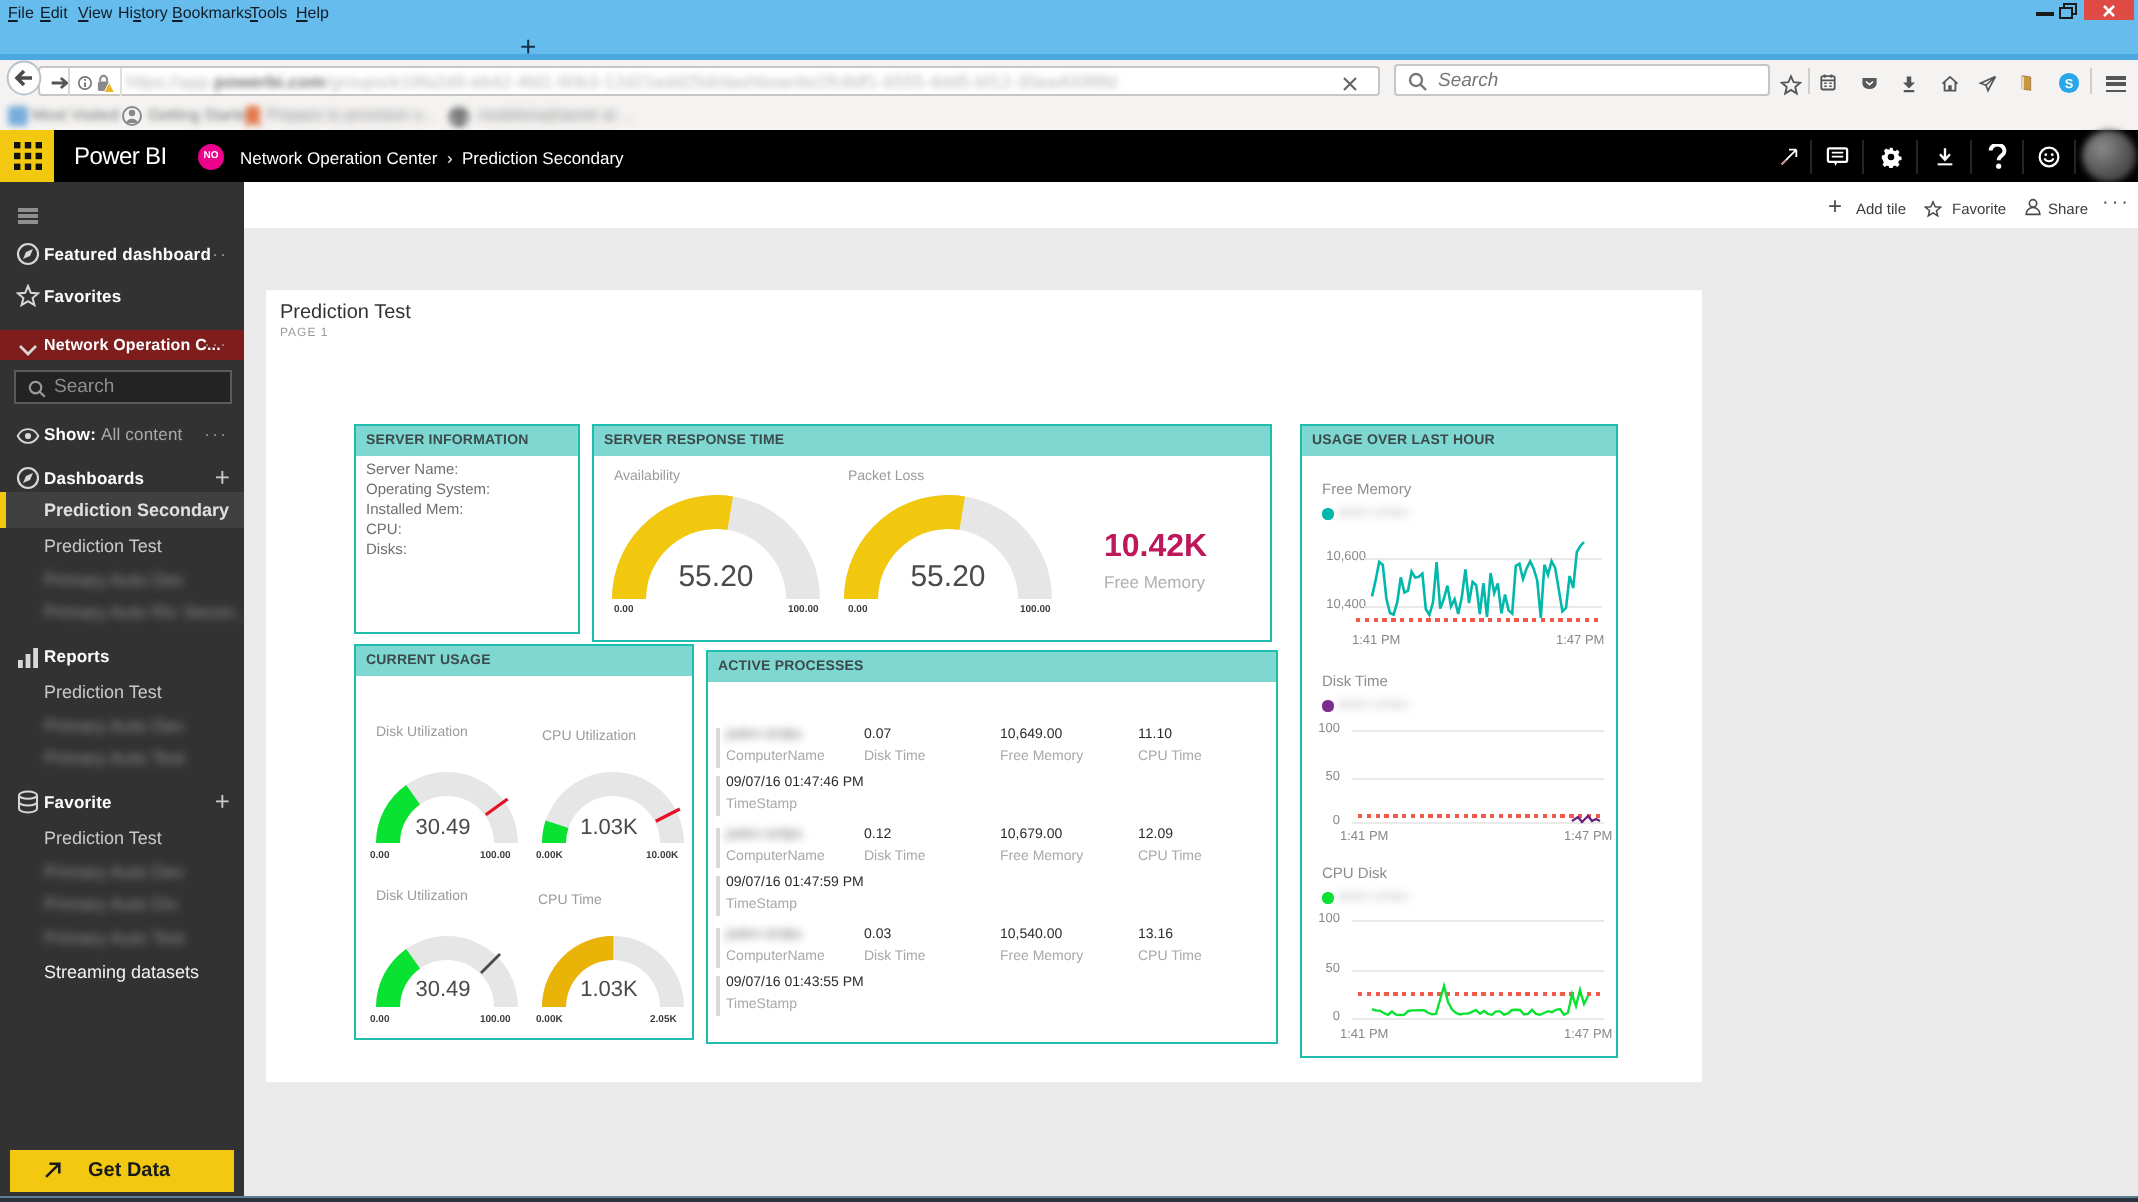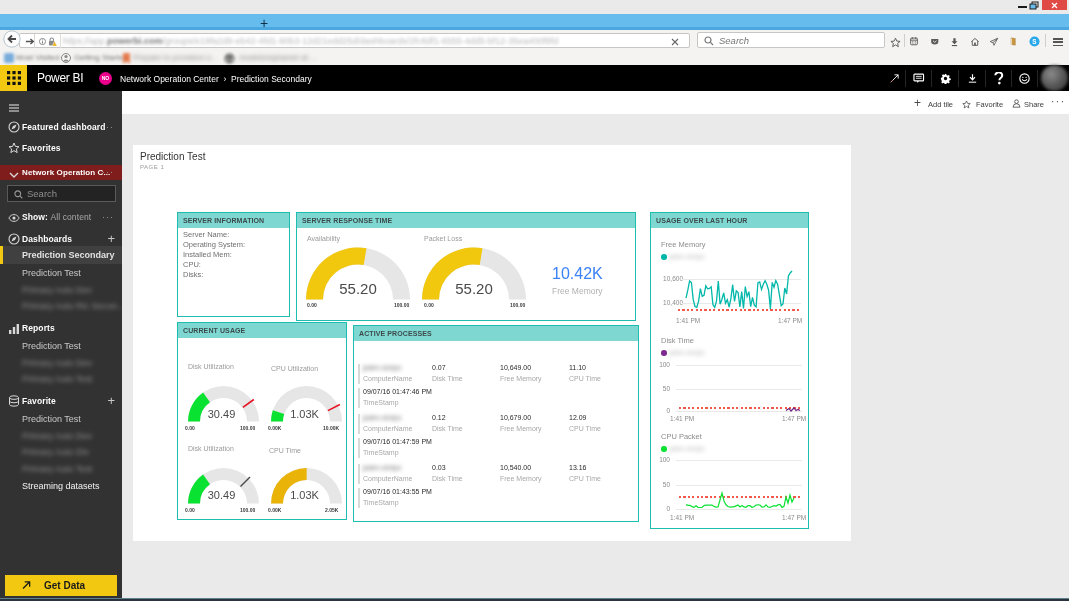--- a/index.html
+++ b/index.html
@@ -59,20 +59,29 @@
 .tval { position:absolute; color:#2a2a2a; font-size:7px; white-space:nowrap; }
 .tlbl { position:absolute; color:#a8a8a8; font-size:7px; white-space:nowrap; }
 .vbar { position:absolute; width:2px; background:#d9d9d9; }
 .axlbl { position:absolute; color:#8a8a8a; font-size:6.5px; white-space:nowrap; }
 .gridln { position:absolute; height:1px; background:#e9e9e9; }
 </style>
 </head>
 <body>
 <div id="stage">
 
+  <div id="menubar">
+    <span class="m" style="left:4px"><u>F</u>ile</span>
+    <span class="m" style="left:20px"><u>E</u>dit</span>
+    <span class="m" style="left:39px"><u>V</u>iew</span>
+    <span class="m" style="left:59px">Hi<u>s</u>tory</span>
+    <span class="m" style="left:86px"><u>B</u>ookmarks</span>
+    <span class="m" style="left:125px"><u>T</u>ools</span>
+    <span class="m" style="left:148px"><u>H</u>elp</span>
+  </div>
 
   <div class="abs" style="left:1018px; top:6px; width:9px; height:2px; background:#1a1a1a;"></div>
   <svg class="abs" style="left:1029px;top:1px" width="10" height="9" viewBox="0 0 10 9">
       <rect x="3" y="1" width="6" height="5" fill="none" stroke="#1a1a1a" stroke-width="1"></rect>
       <rect x="1" y="3" width="6" height="5" fill="#66bcec" stroke="#1a1a1a" stroke-width="1"></rect>
     </svg>
   <div class="abs" style="left:1042px; top:0; width:25px; height:10px; background:#e04a45;"></div>
   <svg class="abs" style="left:1051px;top:2px" width="7" height="7" viewBox="0 0 7 7">
       <path d="M1 1 L6 6 M6 1 L1 6" stroke="#fff" stroke-width="1.3"></path>
     </svg>
@@ -374,21 +383,21 @@
         <div class="gval" style="left:30px;top:67px;width:62px;font-size:15px;">55.20</div>
         <div class="gmm" style="left:10px;top:89px;">0.00</div>
         <div class="gmm" style="left:97px;top:89px;">100.00</div>
         <svg class="abs" style="left:125px;top:34px" width="104" height="53" viewBox="0 0 104 53">
           <path d="M0.0 52.5 A52 52 0 0 1 104.0 52.5 L87.0 52.5 A35 35 0 0 0 17.0 52.5 Z" fill="#e6e6e6"></path>
           <path d="M0.0 52.5 A52 52 0 0 1 60.5 1.2 L57.7 18.0 A35 35 0 0 0 17.0 52.5 Z" fill="#f2c80f"></path>
         </svg>
         <div class="gval" style="left:146px;top:67px;width:62px;font-size:15px;">55.20</div>
         <div class="gmm" style="left:127px;top:89px;">0.00</div>
         <div class="gmm" style="left:213px;top:89px;">100.00</div>
-        <div class="abs" style="left:255px;top:52px;font-size:16px;font-weight:normal;color:#3b82f6;">10.42K</div>
+        <div class="abs" style="left:255px;top:52px;font-size:16px;font-weight:bold;color:#be185d;">10.42K</div>
         <div class="abs" style="left:255px;top:73px;font-size:8.5px;color:#b0b0b0;">Free Memory</div>
       </div>
 
       <div class="tile" style="left:44px; top:177px; width:170px; height:198px;">
         <div class="tile-h">CURRENT USAGE</div>
         <div class="glabel" style="left:10px;top:40px;">Disk Utilization</div>
         <div class="glabel" style="left:93px;top:42px;">CPU Utilization</div>
         <svg class="abs" style="left:8px;top:60px" width="75" height="39" viewBox="-2 -3 75 39">
           <path d="M0.0 35.5 A35.5 35.5 0 0 1 71.0 35.5 L59.0 35.5 A23.5 23.5 0 0 0 12.0 35.5 Z" fill="#e6e6e6"></path>
           <path d="M0.0 35.5 A35.5 35.5 0 0 1 15.1 6.5 L22.0 16.3 A23.5 23.5 0 0 0 12.0 35.5 Z" fill="#0ae232"></path>
@@ -493,21 +502,21 @@
         <div class="gridln" style="left:25px;top:152px;width:126px;"></div>
         <div class="gridln" style="left:25px;top:176px;width:126px;"></div>
         <div class="gridln" style="left:25px;top:198px;width:126px;"></div>
         <div class="abs" style="left:28px;top:194px;width:122px;height:1.8px;background:repeating-linear-gradient(90deg,#f2594b 0,#f2594b 2.2px,transparent 2.2px,transparent 4.4px);"></div>
         <svg class="abs" style="left:25px;top:192px" width="127" height="8" viewBox="0 0 127 8">
           <polyline points="110,5.5 113,3.5 115,6 118,3 120,5.5 122,4.5 124,5.5" fill="none" stroke="#6c2080" stroke-width="1.2"></polyline>
         </svg>
         <div class="axlbl" style="left:19px;top:202px;">1:41 PM</div>
         <div class="axlbl" style="left:131px;top:202px;">1:47 PM</div>
 
-        <div class="glabel" style="left:10px;top:219px;font-size:7.5px;color:#8d8d8d;">CPU Packet</div>
+        <div class="glabel" style="left:10px;top:219px;font-size:7.5px;color:#8d8d8d;">CPU Disk</div>
         <div class="abs" style="left:10px;top:233px;width:5.5px;height:5.5px;border-radius:50%;background:#0ae232;"></div>
         <div class="abs blurmore" style="left:18px;top:232px;font-size:6.5px;color:#9a9a9a;">jaden-sirdps</div>
         <div class="axlbl" style="left:8px;top:243px;width:11px;text-align:right;">100</div>
         <div class="axlbl" style="left:8px;top:268px;width:11px;text-align:right;">50</div>
         <div class="axlbl" style="left:8px;top:292px;width:11px;text-align:right;">0</div>
         <div class="gridln" style="left:25px;top:247px;width:126px;"></div>
         <div class="gridln" style="left:25px;top:272px;width:126px;"></div>
         <div class="gridln" style="left:25px;top:296px;width:126px;"></div>
         <div class="abs" style="left:28px;top:283px;width:122px;height:1.8px;background:repeating-linear-gradient(90deg,#f2594b 0,#f2594b 2.2px,transparent 2.2px,transparent 4.4px);"></div>
         <svg class="abs" style="left:25px;top:276px" width="122" height="22" viewBox="0 0 122 22">

